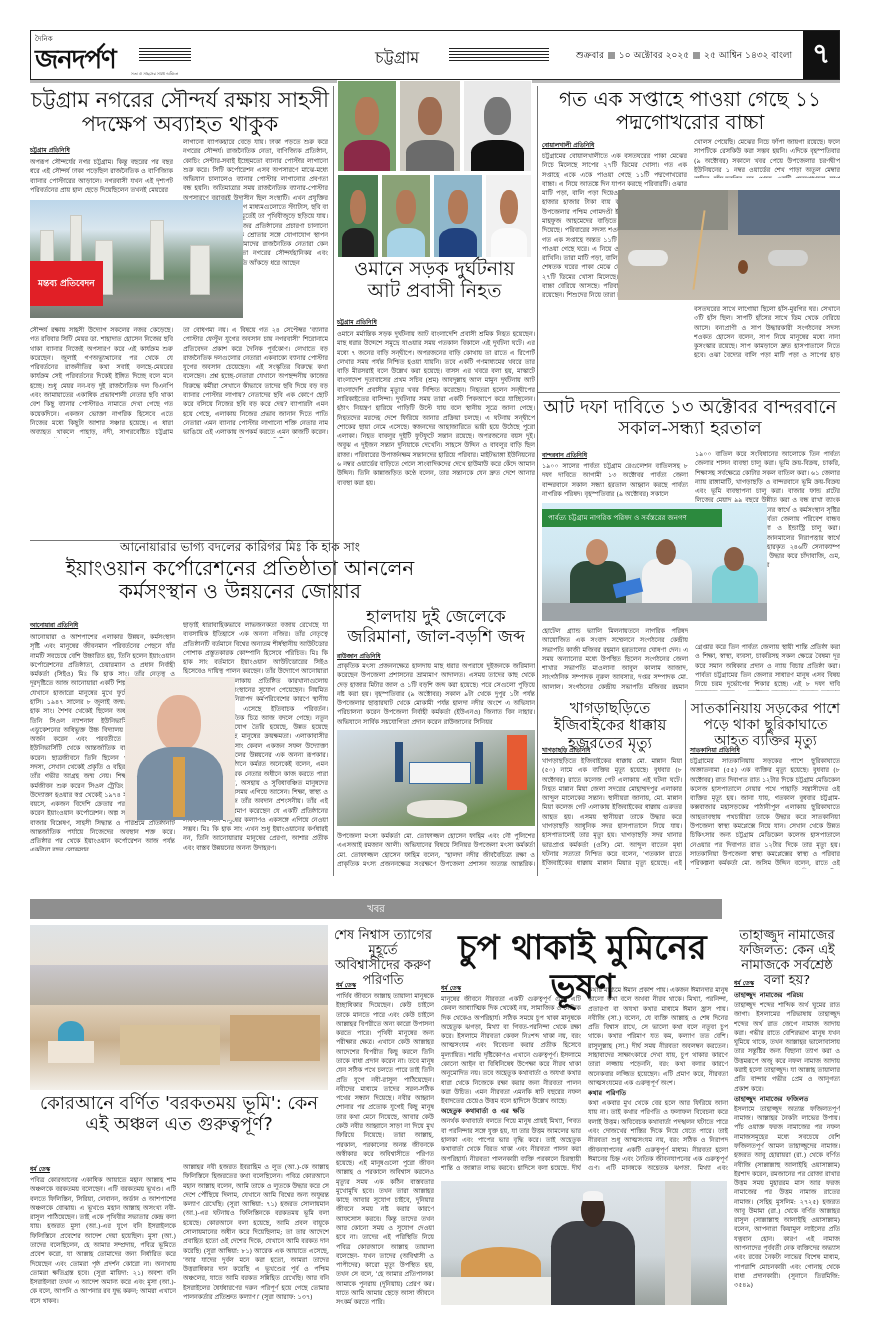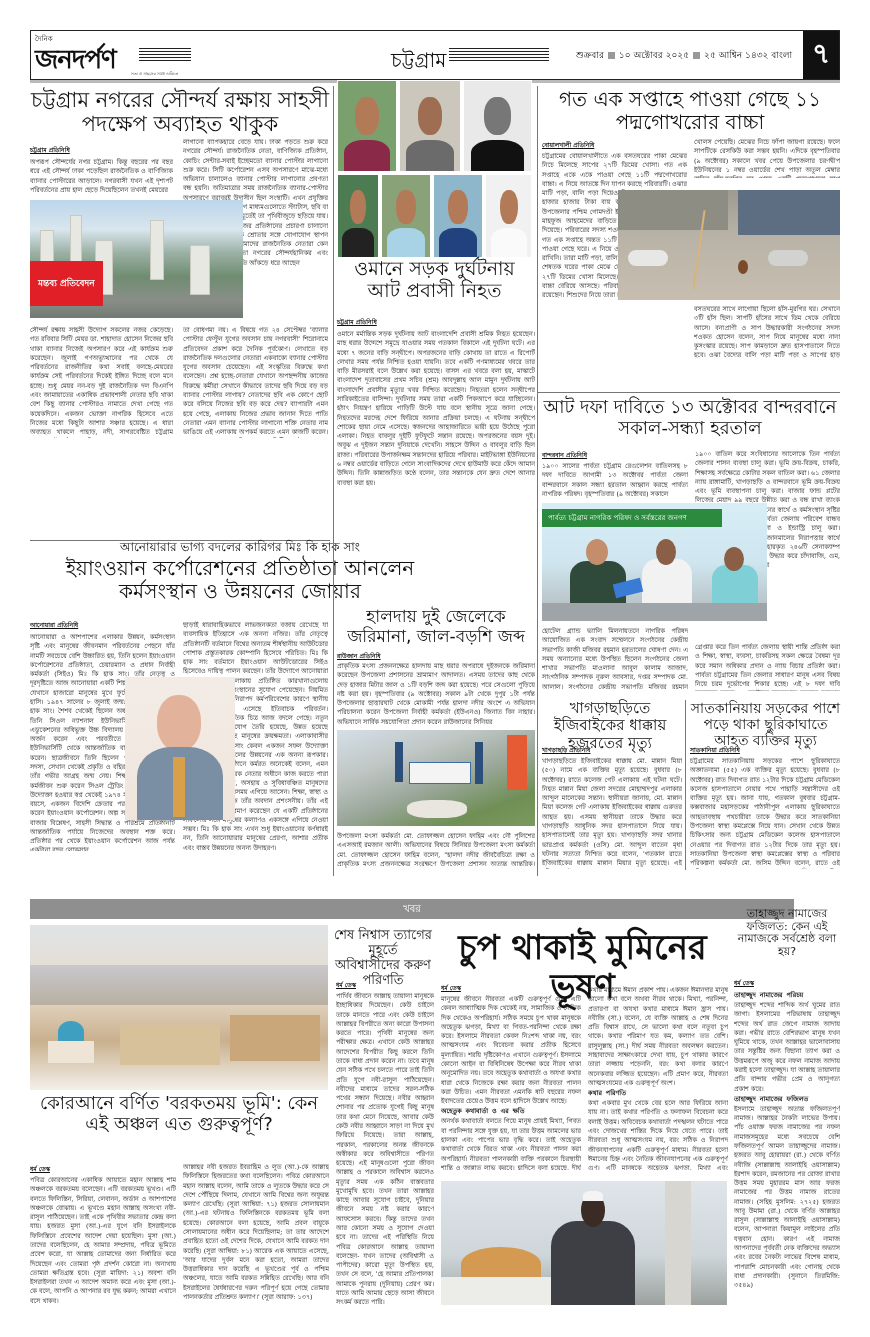--- a/index.html
+++ b/index.html
@@ -7,21 +7,21 @@
   body { font-family: "DejaVu Serif", serif; color: #111; position: relative; }
   .abs { position: absolute; }
 
   
   .masthead { left: 30px; top: 30px; width: 810px; height: 50px; border: 1px solid #222; background: #fff; }
   .masthead-shadow { left: 30px; top: 80px; width: 810px; height: 3px; background: #bbb; }
   .logo-kicker { left: 4px; top: 2px; font-size: 7px; font-family: Liberation Serif, serif; }
   .logo-name { left: 4px; top: 8px; font-size: 26px; font-weight: bold; font-family: Liberation Sans, sans-serif; letter-spacing: -1px; }
   .logo-tagline { left: 100px; top: 40px; font-size: 4px; font-family: "DejaVu Sans", sans-serif; }
   .rule-lines { height: 14px; background: repeating-linear-gradient(#222 0 1px, transparent 1px 3px); }
-  .section-name { left: 360px; top: 14px; font-size: 20px; }
+  .section-name { left: 344px; top: 14px; font-size: 16px; }
   .dateline { left: 545px; top: 17px; font-size: 9px; font-family: "DejaVu Sans", sans-serif; display: flex; align-items: center; gap: 4px; white-space: nowrap; }
   .sq { display: inline-block; width: 7px; height: 7px; background: #999; }
   .page-num { right: 0; top: 0; width: 36px; height: 48px; background: #111; color: #fff; font-size: 28px; font-weight: bold; display: flex; align-items: center; justify-content: center; font-family: "DejaVu Sans", sans-serif; }
 
   
   .headline { font-family: "DejaVu Sans", sans-serif; font-weight: normal; text-align: center; line-height: 1.15; color: #111; }
   .byline { font-size: 6px; text-decoration: underline; font-weight: bold; font-family: "DejaVu Sans", sans-serif; }
   .body-text { font-size: 6.4px; line-height: 1.45; text-align: justify; color: #222; font-family: "DejaVu Serif", serif; overflow: hidden; }
   .subhead { font-weight: bold; font-size: 6.4px; font-family: Liberation Mono, monospace; }
 
@@ -36,21 +36,21 @@
   .face { position: absolute; left: 30%; top: 18%; width: 40%; height: 42%; border-radius: 45%; background: #b37a58; }
   .shirt { position: absolute; left: 10%; bottom: 0; width: 80%; height: 35%; border-radius: 40% 40% 0 0; }
 
   .ph-snake { background: linear-gradient(180deg, #9e9a90 0%, #b8b2a6 40%, #c7beb0 100%); }
   .ph-meeting { background: linear-gradient(180deg, #d7eef7 0%, #cfe6f0 50%, #b0b7b8 100%); }
   .ph-river { background: linear-gradient(160deg, #d4dfe8 0%, #bfc6c4 30%, #9aa79a 55%, #6f8f55 80%, #7a9a5f 100%); }
   .ph-sang { background: linear-gradient(180deg, #f3ece6 0%, #efe5dc 100%); }
   .ph-holy { background: linear-gradient(180deg, #dfe3e6 0%, #e8dccb 40%, #c9b08e 70%, #f3f0ea 100%); }
   .ph-prayer { background: linear-gradient(180deg, #dfe5ea 0%, #cfd6da 60%, #9aa19d 100%); }
 
-  .news-band { left: 30px; top: 899px; width: 764px; height: 20px; background: #8f8f8f; color: #fff; font-size: 10px; text-align: center; line-height: 20px; font-family: "DejaVu Sans", sans-serif; }
+  .news-band { left: 30px; top: 899px; width: 692px; height: 20px; background: #8f8f8f; color: #fff; font-size: 10px; text-align: center; line-height: 20px; font-family: "DejaVu Sans", sans-serif; }
 </style>
 </head>
 <body>
 
 <div class="abs masthead">
   <div class="abs logo-kicker">দৈনিক</div>
   <div class="abs logo-name">জনদর্পণ</div>
   <div class="abs logo-tagline">সত্য ও সাহসের সাথে অবিচল</div>
   <div class="abs rule-lines" style="left:108px; top:17px; width:52px;"></div>
   <div class="abs section-name">চট্টগ্রাম</div>
@@ -213,21 +213,21 @@
 </div>
 <div class="abs photo ph-prayer" style="left:441px; top:1181px; width:286px; height:124px;">
   <div class="abs" style="left:20px; top:66px; width:80px; height:34px; border-radius:50% 50% 0 0; background:#d59a52;"></div>
   <div class="abs" style="left:0; top:96px; width:140px; height:28px; background:#ecece8;"></div>
   <div class="abs" style="left:110px; top:40px; width:84px; height:84px; border-radius:30% 30% 0 0; background:#3d3f44;"></div>
   <div class="abs" style="left:140px; top:12px; width:24px; height:34px; border-radius:50%; background:#3a2b24;"></div>
   <div class="abs" style="left:142px; top:10px; width:20px; height:10px; border-radius:40% 40% 0 0; background:#f4f4f4;"></div>
   <div class="abs" style="left:224px; top:0; width:26px; height:124px; background:#d8d6d0;"></div>
 </div>
 
-<h1 class="abs headline" style="left:732px; top:908px; width:110px; font-size:11px;">তাহাজ্জুদ নামাজের ফজিলত: কেন এই নামাজকে সর্বশ্রেষ্ঠ বলা হয়?</h1>
+<h1 class="abs headline" style="left:732px; top:928px; width:110px; font-size:13px;">তাহাজ্জুদ নামাজের ফজিলত: কেন এই নামাজকে সর্বশ্রেষ্ঠ বলা হয়?</h1>
 <div class="abs byline" style="left:734px; top:978px;">ধর্ম ডেস্ক</div>
 <div class="abs" style="left:734px; top:990px; width:106px; height:320px; overflow:hidden;">
   <p class="subhead">তাহাজ্জুদ নামাজের পরিচয়</p>
   <p class="body-text">তাহাজ্জুদ শব্দের শাব্দিক অর্থ ঘুমের রাত জাগা। ইসলামের পরিভাষায় তাহাজ্জুদ শব্দের অর্থ রাত জেগে নামাজ আদায় করা। গভীর রাতে বেশিরভাগ মানুষ যখন ঘুমিয়ে থাকে, তখন আল্লাহর ভালোবাসায় তার সন্তুষ্টির জন্য বিছানা ত্যাগ করা ও উত্তমরূপে অজু করে নফল নামাজ আদায় করাই হলো তাহাজ্জুদ। যা আল্লাহ তায়ালার প্রতি বান্দার গভীর প্রেম ও আনুগত্য প্রকাশ করে।</p>
   <p class="subhead">তাহাজ্জুদ নামাজের ফজিলত</p>
   <p class="body-text">ইসলামে তাহাজ্জুদ অত্যন্ত ফজিলতপূর্ণ নামাজ। আল্লাহর নৈকট্য লাভের উপায়। পাঁচ ওয়াক্ত ফরজ নামাজের পর নফল নামাজসমূহের মধ্যে সবচেয়ে বেশি ফজিলতপূর্ণ আমল তাহাজ্জুদের নামাজ। হজরত আবু হোরায়রা (রা.) থেকে বর্ণিত নবীজি (সাল্লাল্লাহু আলাইহি ওয়াসাল্লাম) ইরশাদ করেন, রমজানের পর রোজা রাখার উত্তম সময় মুহাররম মাস আর ফরজ নামাজের পর উত্তম নামাজ রাতের নামাজ। (সহিহ মুসলিম: ২৭২৫) হজরত আবু উমামা (রা.) থেকে বর্ণিত আল্লাহর রাসুল (সাল্লাল্লাহু আলাইহি ওয়াসাল্লাম) বলেন, আপনারা কিয়ামুল লাইলের প্রতি যত্নবান হোন। কারণ এই নামাজ আপনাদের পূর্ববর্তী নেক ব্যক্তিদের অভ্যাস এবং রবের নৈকট্য লাভের বিশেষ মাধ্যম, পাপরাশি মোচনকারী এবং গোনাহ থেকে বাধা প্রদানকারী। (সুনানে তিরমিজি: ৩৫৪৯)</p>
 </div>
 
 <div class="abs divider" style="left:333px; top:86px; width:1px; height:790px;"></div>
 <div class="abs divider" style="left:537px; top:86px; width:1px; height:790px;"></div>

